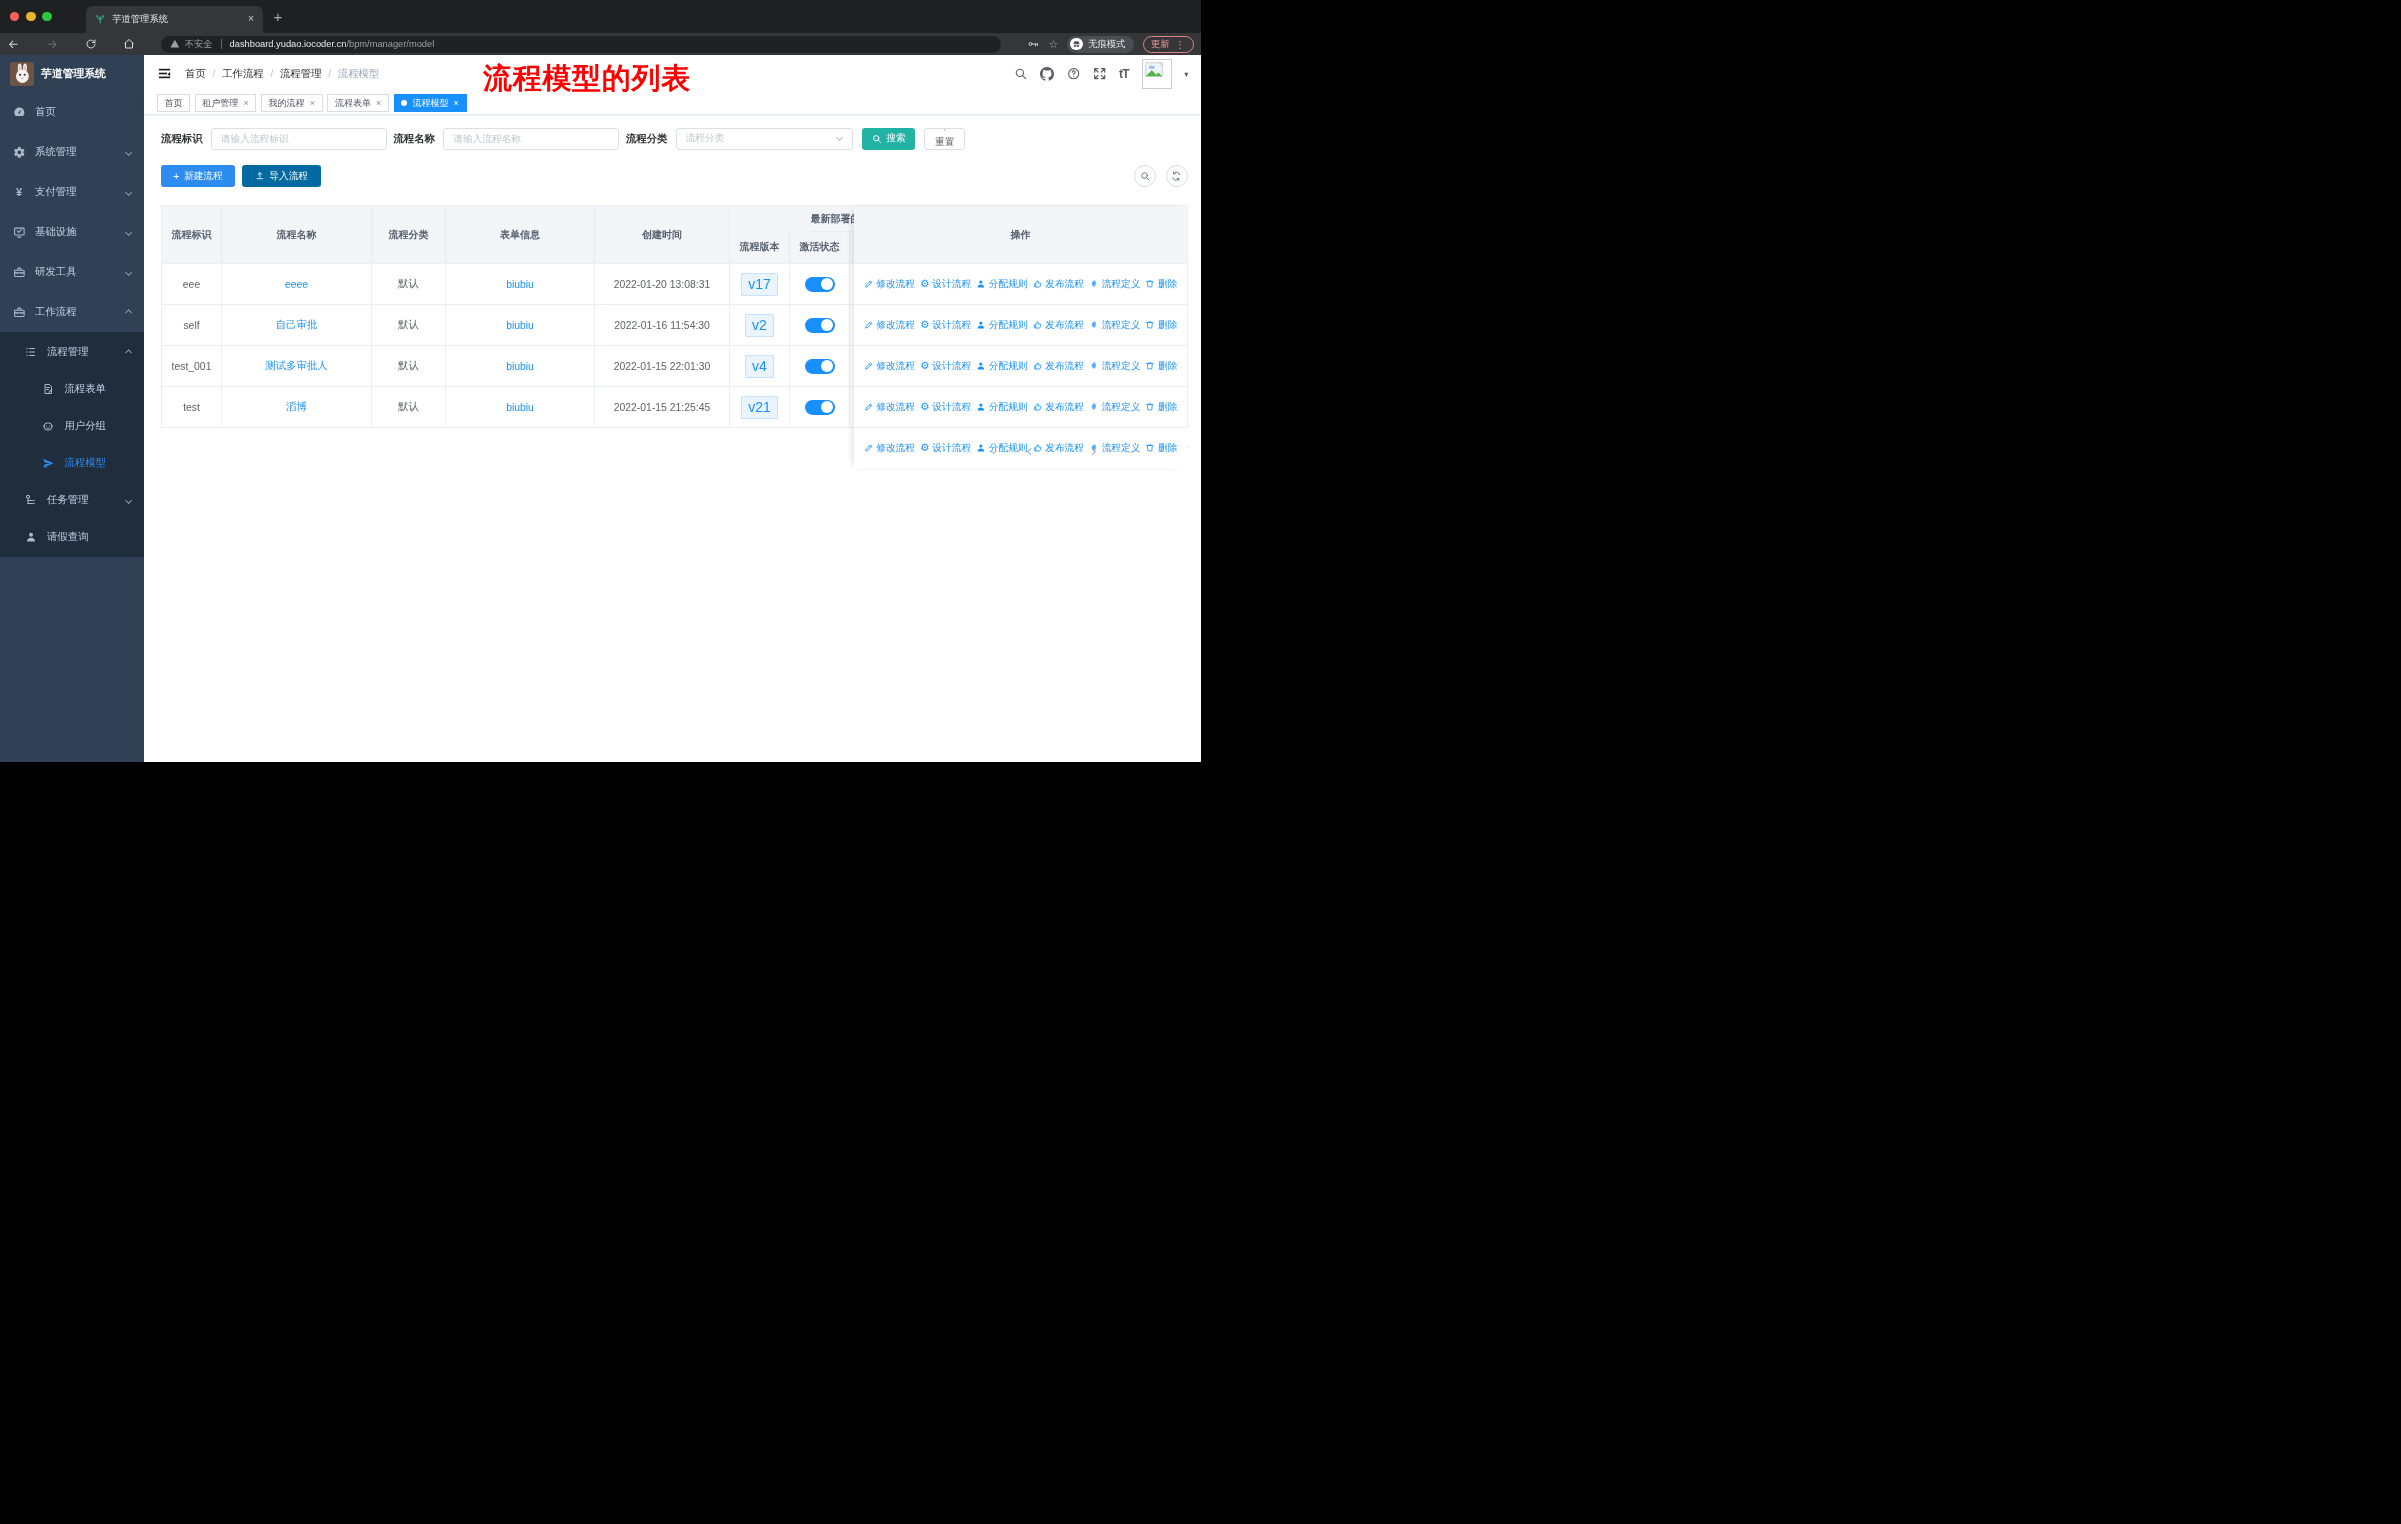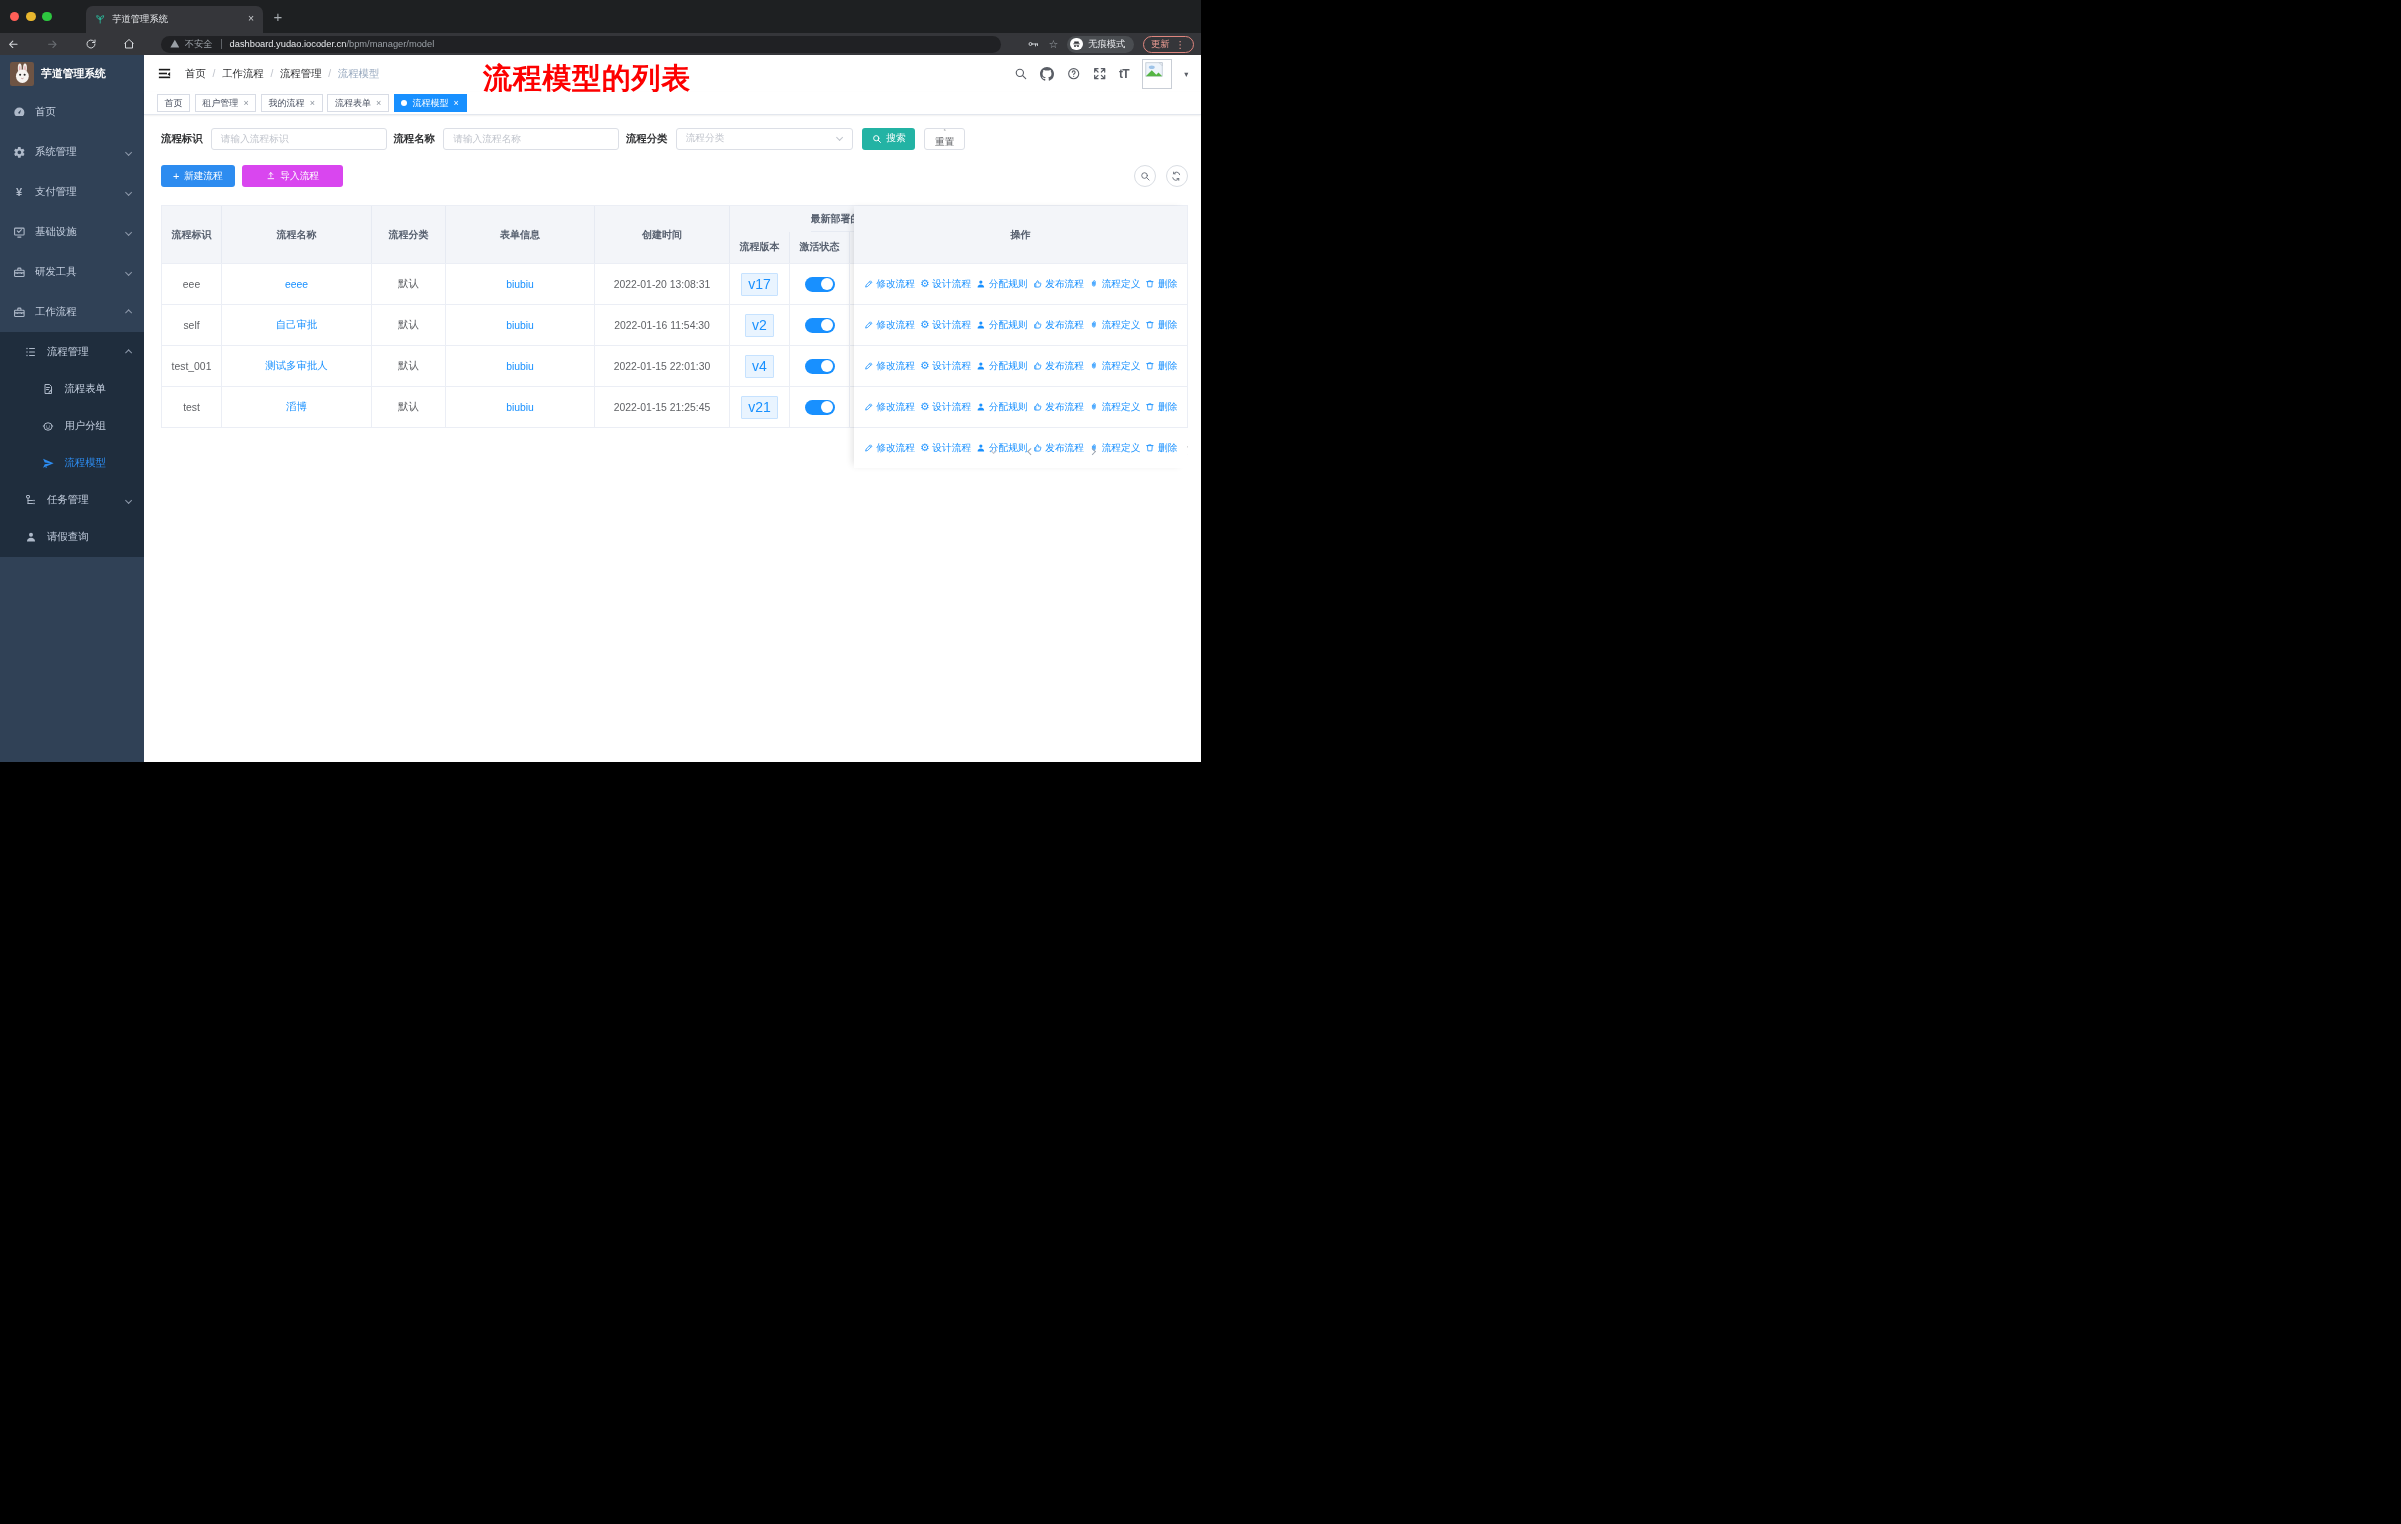--- a/index.html
+++ b/index.html
@@ -72,21 +72,21 @@
   .f-label { font-size:10.4px; font-weight:bold; color:#303133; margin-right:8.2px; white-space:nowrap; }
   .f-input { width:176px; height:22px; border:0.7px solid #dcdfe6; border-radius:3px; padding:0 9px; font-size:9.7px; color:#606266; outline:none; margin-right:6.7px; }
   .f-input::placeholder { color:#c0c4cc; }
   .f-select { width:177px; height:22px; border:0.7px solid #dcdfe6; border-radius:3px; display:flex; align-items:center; padding:0 9px; color:#c0c4cc; font-size:9.7px; margin-right:9.7px; justify-content:space-between; }
   .f-select .chv { color:#c0c4cc; margin-top:-2.2px; }
   .btn { height:22px; border-radius:3px; border:none; display:inline-flex; align-items:center; gap:4.5px; font-size:9.7px; padding:0 9.7px; cursor:default; white-space:nowrap; }
   .btn-search { background:#23b3a4; color:#fff; margin-right:9px; }
   .btn-reset { background:#fff; color:#606266; border:0.7px solid #dcdfe6;flex-direction:column; }
   .actionsrow { display:flex; align-items:center; margin-bottom:18px; }
   .btn-create { background:#2d8cf0; color:#fff; margin-right:7.4px; padding:0 12px; }
-  .btn-import { background:#d946ef; color:#fff; padding:0 24px; }
+  .btn-import { background:#0369a1; color:#fff; padding:0 13px; }
   .rightcircles { margin-left:auto; display:flex; gap:9.7px; }
   .circbtn { width:22px; height:22px; border-radius:50%; border:0.7px solid #d9dde3; background:#fff; color:#5f6670; display:flex; align-items:center; justify-content:center; }
 
   
   .tbl { position:relative; width:1027px; border:0.7px solid #ebeef5; font-size:10.4px; color:#606266; }
   .tmain { width:819px; }
   .thead { display:flex; background:#f3f5f9; color:#57606f; font-weight:bold; font-size:10px; }
   .th { display:flex; align-items:center; justify-content:center; border-right:0.7px solid #e6eaf2; height:57px; text-align:center; }
   .group-col { display:flex; flex-direction:column; border-right:none; height:57px; padding:0; }
   .group-top { height:25px; border-bottom:0.7px solid #e6eaf2; display:flex; align-items:center; justify-content:center; white-space:nowrap; overflow:hidden; }

